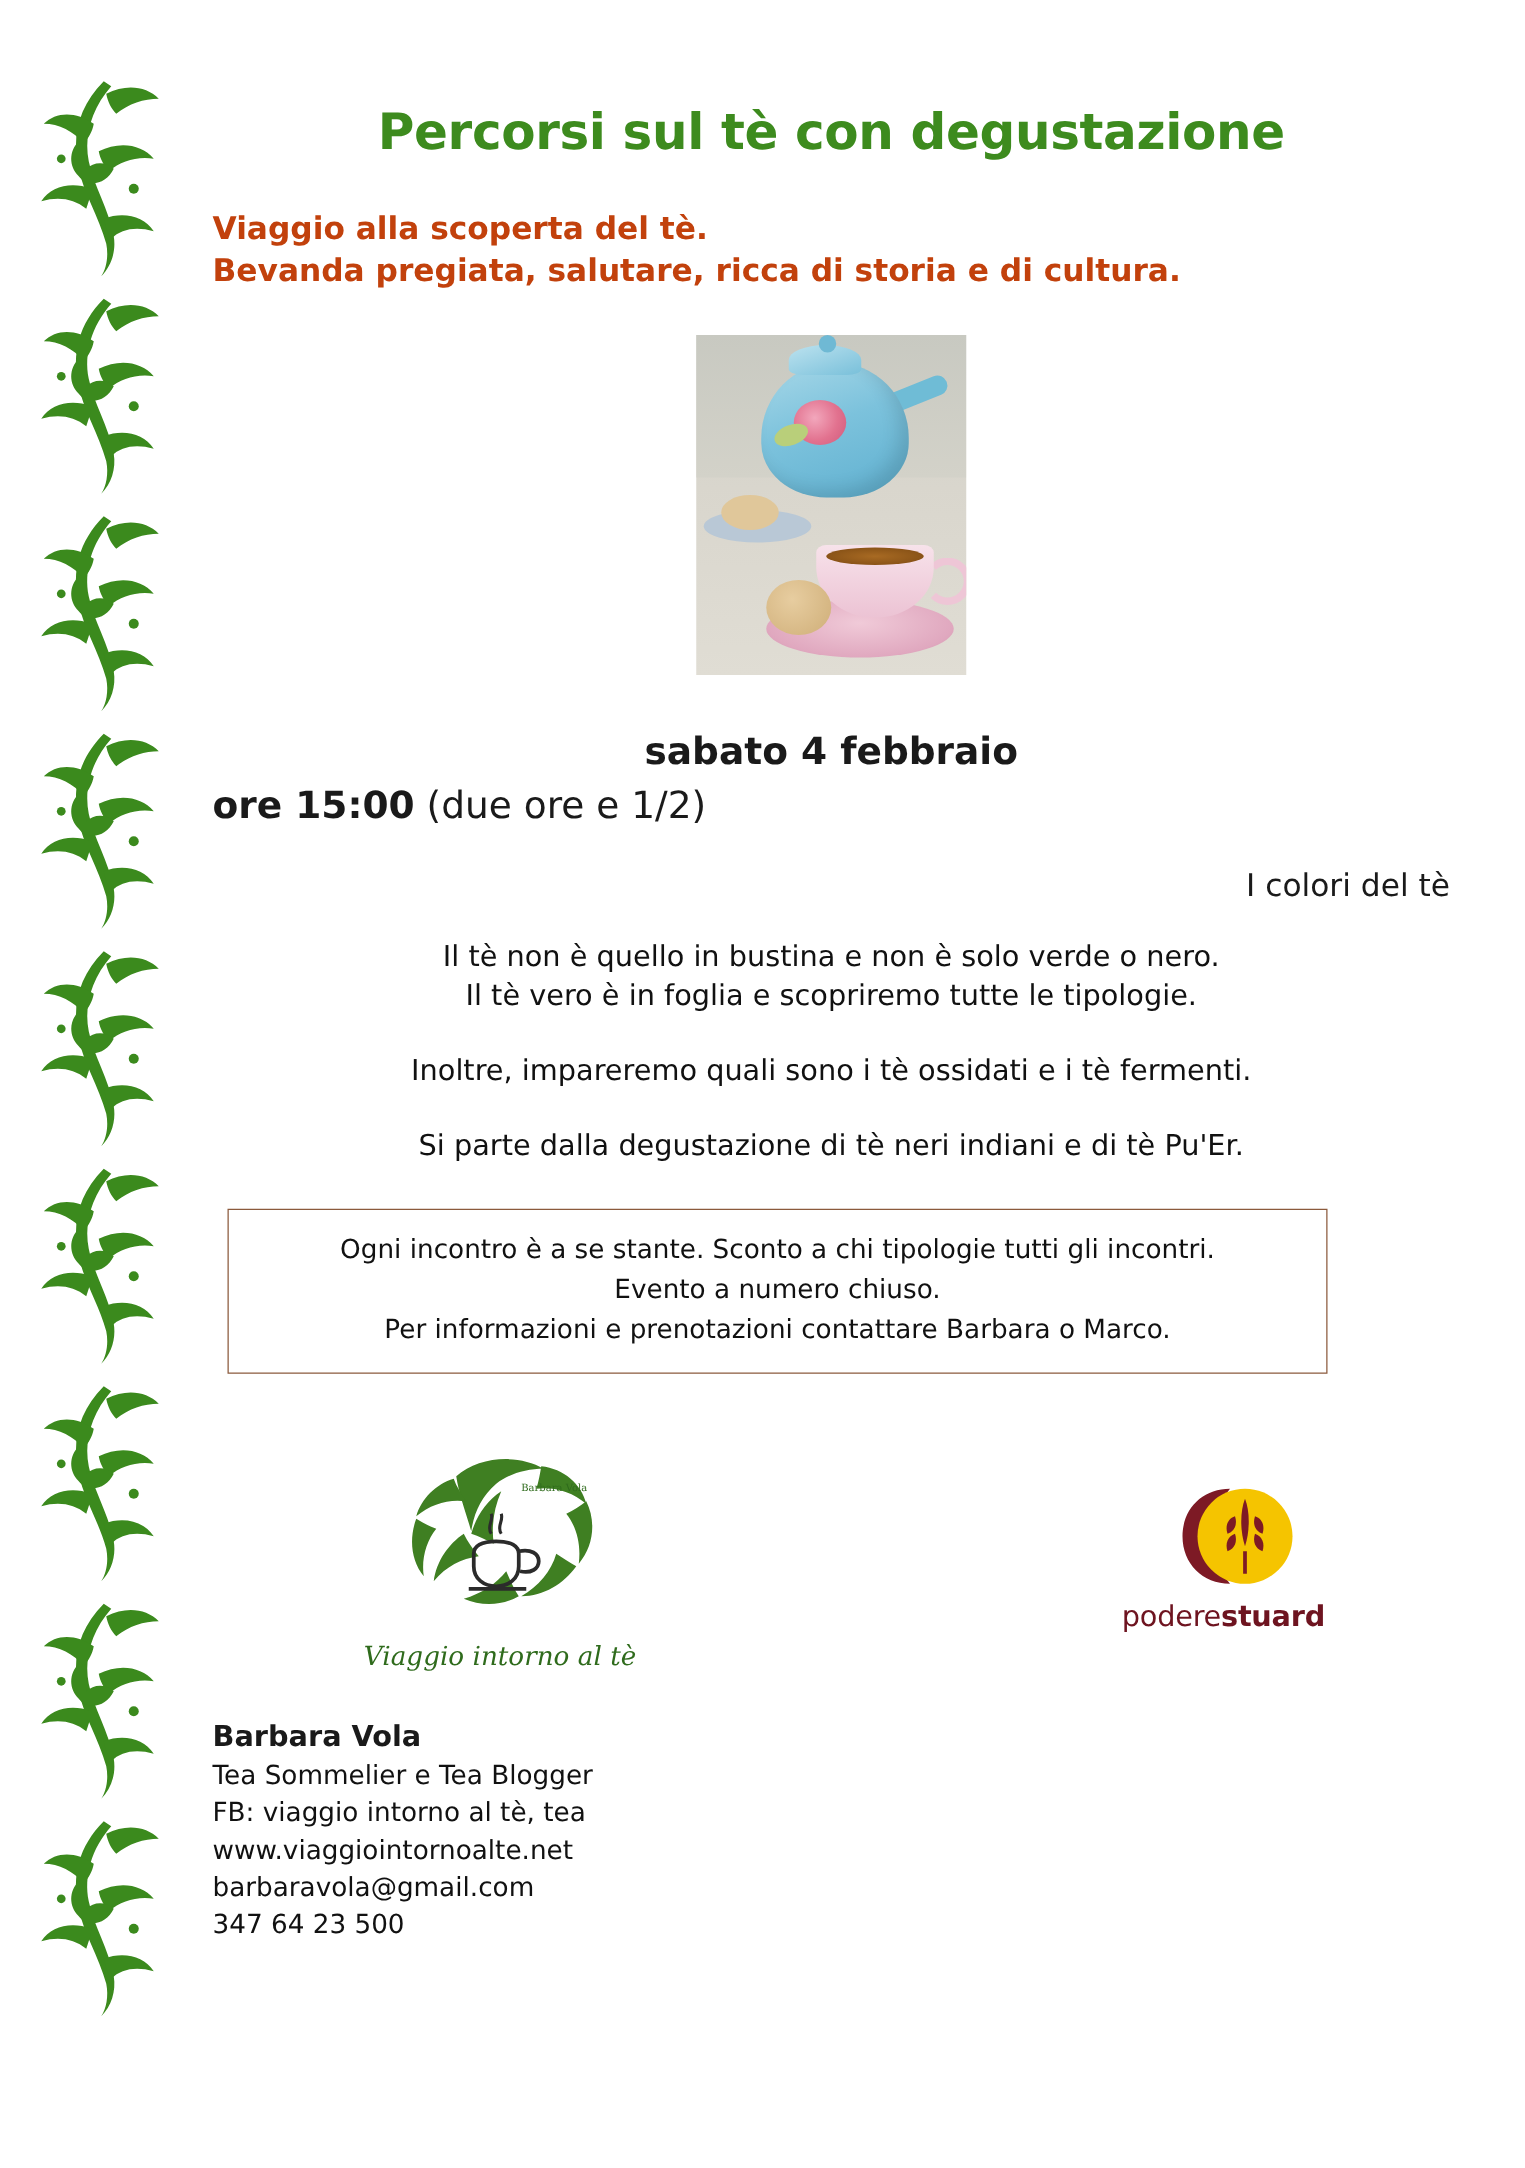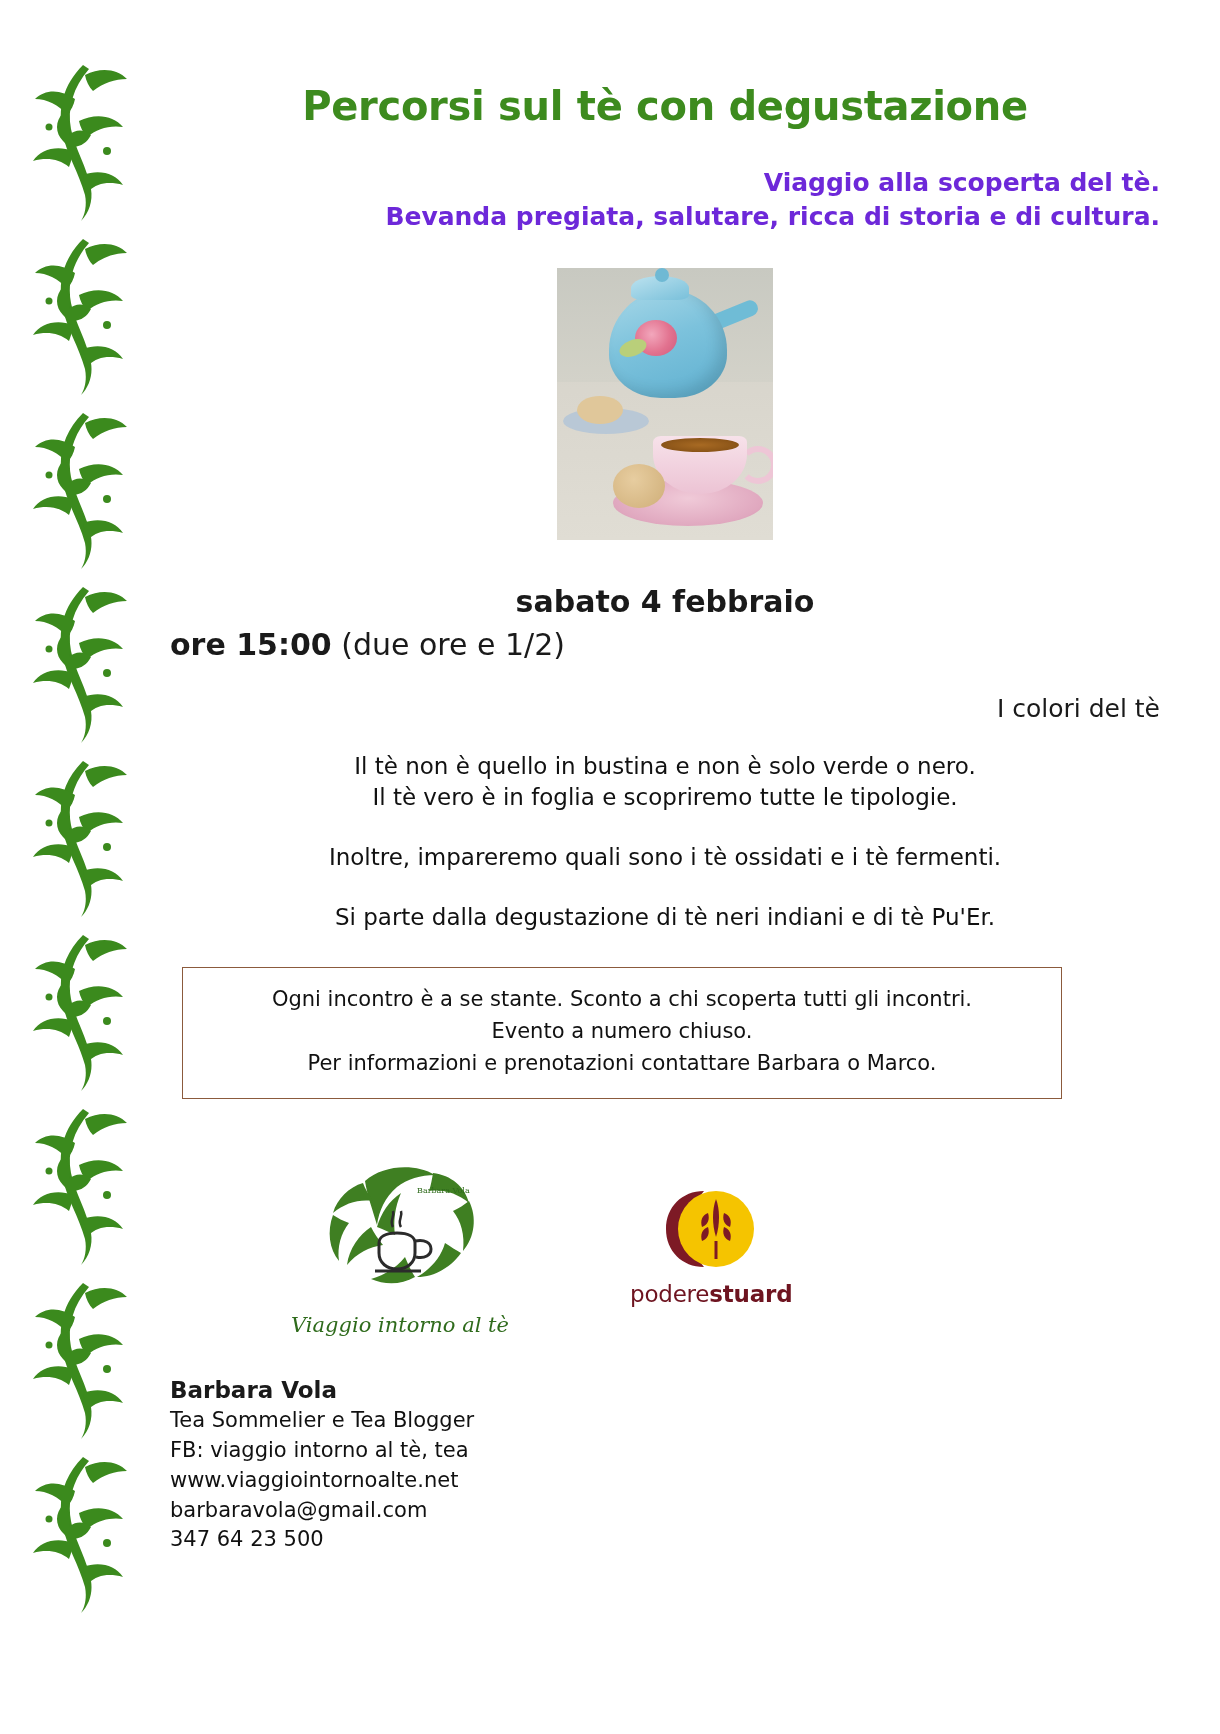--- a/index.html
+++ b/index.html
@@ -51,25 +51,25 @@
     font-size: 40px;
     font-weight: bold;
     color: #3d8b1e;
     text-align: center;
     letter-spacing: -0.3px;
     margin: 22px 0 0 0;
     line-height: 1.2;
   }
   .subtitle {
     margin-top: 36px;
-    text-align: right;
+    text-align: left;
     font-size: 25px;
     font-weight: bold;
     line-height: 1.35;
-    color: #6d28d9;
+    color: #c2410c;
   }
 
   
   .photo-wrap {
     margin-top: 34px;
     display: flex;
     justify-content: center;
   }
   .photo {
     width: 216px;
@@ -208,21 +208,21 @@
   .logo-left {
     width: 460px;
     display: flex;
     flex-direction: column;
     align-items: center;
   }
   .logo-right {
     width: 430px;
     display: flex;
     flex-direction: column;
-    align-items: flex-start;
+    align-items: flex-end;
     padding-top: 28px;
   }
   .wreath {
     width: 190px; height: 150px; position: relative;
   }
   .wreath-caption {
     margin-top: 6px;
     font-family: "DejaVu Serif", serif;
     font-style: italic;
     font-size: 21px;
@@ -432,21 +432,21 @@
   <div class="para">
     <div>Il tè non è quello in bustina e non è solo verde o nero.</div>
     <div>Il tè vero è in foglia e scopriremo tutte le tipologie.</div>
   </div>
 
   <div class="para">Inoltre, impareremo quali sono i tè ossidati e i tè fermenti.</div>
 
   <div class="para">Si parte dalla degustazione di tè neri indiani e di tè Pu'Er.</div>
 
   <div class="note-box">
-    <div>Ogni incontro è a se stante. Sconto a chi scoperta tutti gli incontri.</div>
+    <div>Ogni incontro è a se stante. Sconto a chi tipologie tutti gli incontri.</div>
     <div>Evento a numero chiuso.</div>
     <div>Per informazioni e prenotazioni contattare Barbara o Marco.</div>
   </div>
 
   <div class="logos">
 
     <div class="logo-left">
       <div class="wreath">
         <svg width="190" height="150" viewBox="0 0 190 150" xmlns="http://www.w3.org/2000/svg">
           <g fill="#3f7f22">

